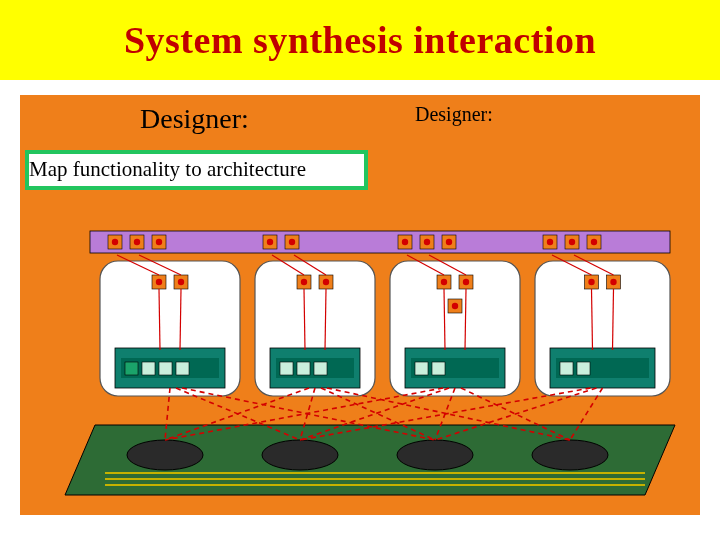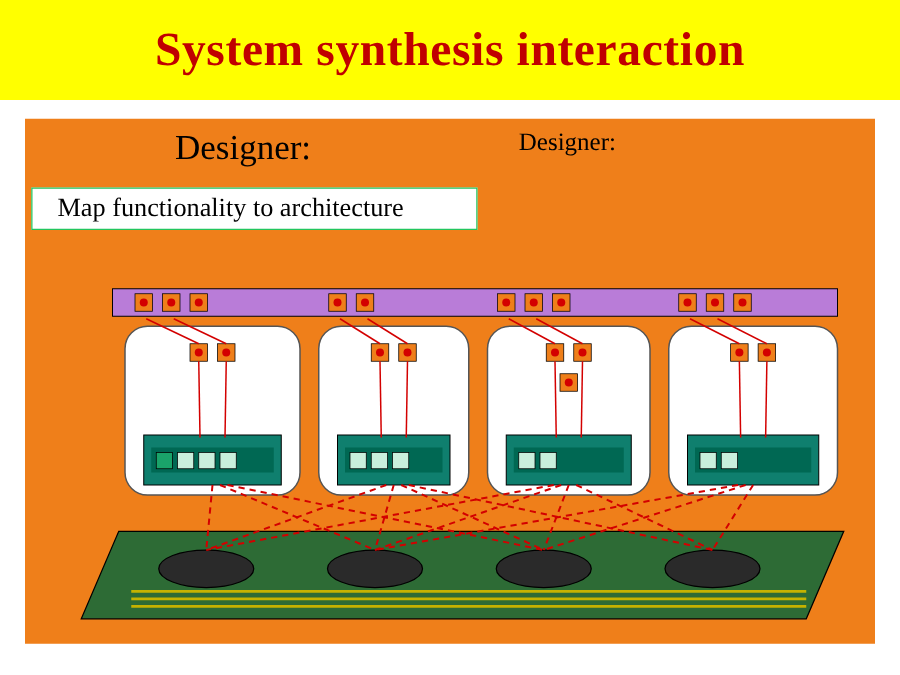--- a/index.html
+++ b/index.html
@@ -2,21 +2,21 @@
 <html><head>
 <meta charset="utf-8">
 <style>
   html,body{margin:0;padding:0;width:720px;height:540px;font-family:"Times New Roman",serif;background:#fff;}
   .stage{position:relative;width:720px;height:453px;}
   .title-band{position:absolute;left:0;top:0;width:720px;height:80px;background:#ffff00;}
   .title-text{position:absolute;left:0;top:18px;width:720px;text-align:center;font-weight:bold;color:#c00000;font-size:38px;letter-spacing:0.5px;}
   .orange-panel{position:absolute;left:20px;top:95px;width:680px;height:420px;background:#ef7f1a;}
   .designer-label{position:absolute;left:140px;top:103px;font-size:28px;color:#000;}
   .ipch-label{position:absolute;left:415px;top:103px;font-size:20px;color:#000;}
-  .subtitle-box{position:absolute;left:25px;top:150px;width:335px;height:32px;background:#fff;border:1px solid #22c55e;font-size:21px;color:#000;padding-left:20px;line-height:30px;}
+  .subtitle-box{position:absolute;left:25px;top:150px;width:335px;height:32px;background:#fff;border:4px solid #22c55e;font-size:21px;color:#000;padding-left:0;line-height:30px;}
   .diagram{position:absolute;left:35px;top:225px;width:650px;height:285px;}
 </style>
 </head>
 <body>
 
 <div class="stage">
 
   <div class="title-band"></div>
   <div class="title-text">System synthesis interaction</div>
 

